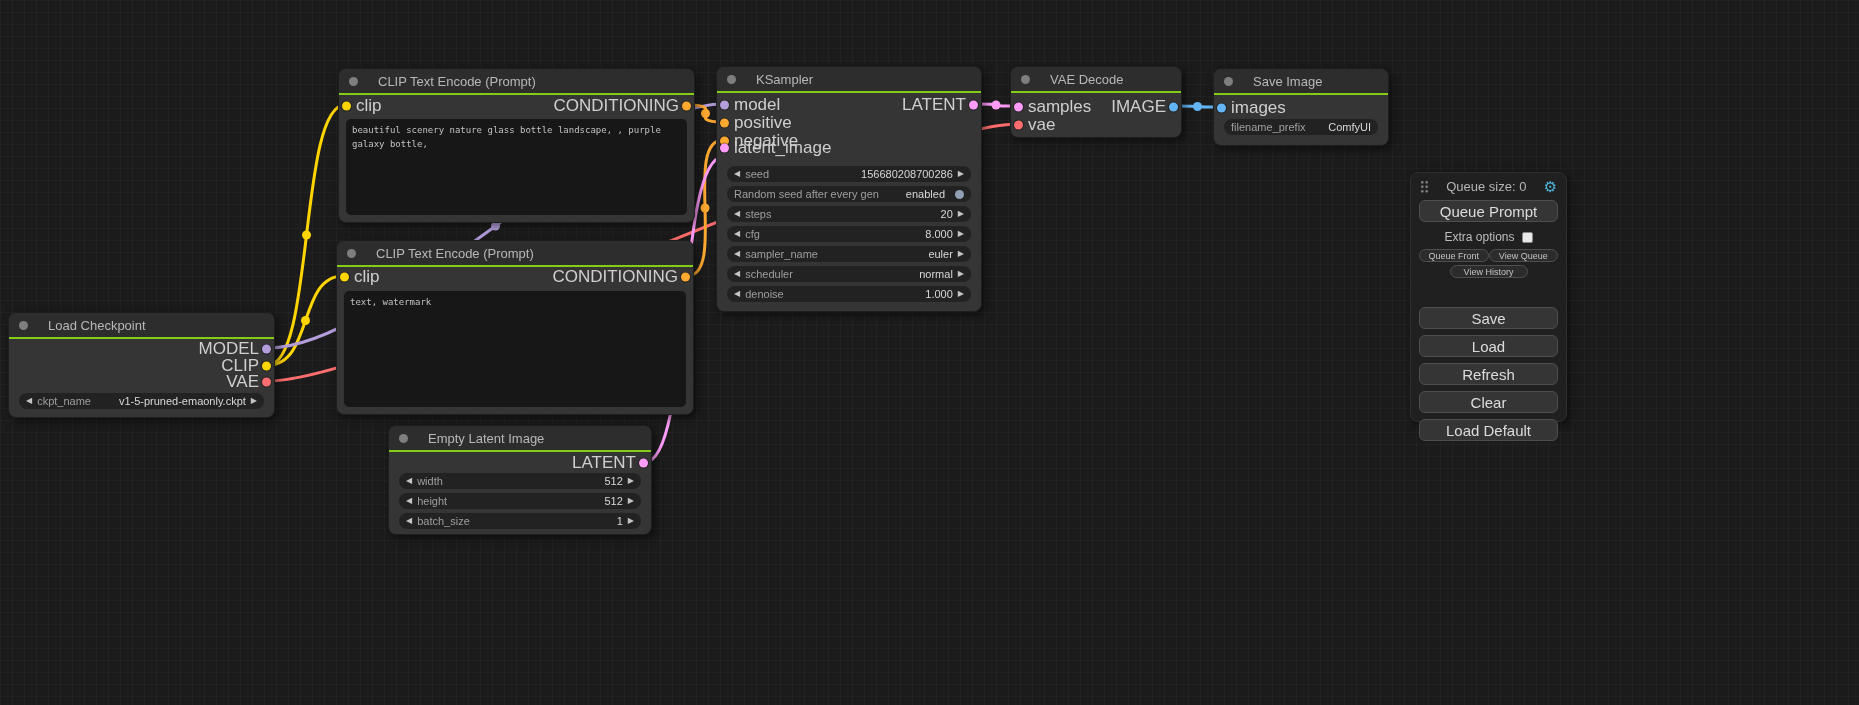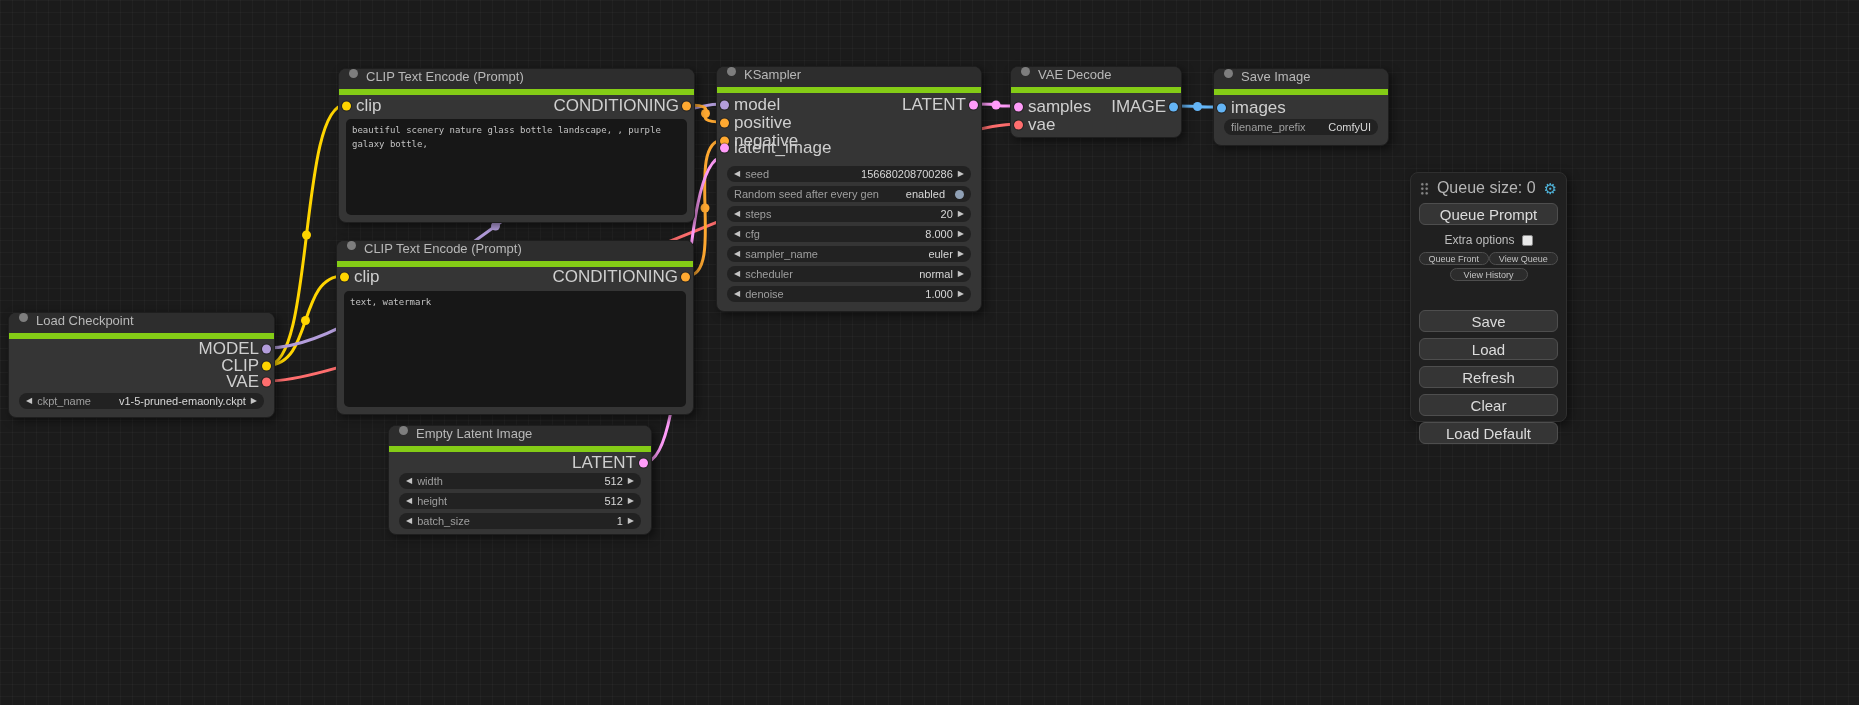--- a/index.html
+++ b/index.html
@@ -15,22 +15,22 @@
     background-size:12px 12px;
   }
   #wires { position:absolute; left:0; top:0; width:1859px; height:705px; }
 
   .node {
     position:absolute; background:#353535; border:1px solid #1e1e1e;
     border-radius:8px; box-shadow:3px 3px 9px rgba(0,0,0,0.5);
   }
   .node-title {
     height:26px; background:#2d2d2d; border-radius:7px 7px 0 0;
-    display:flex; align-items:flex-start; gap:8px; padding:0 10px;
-    border-bottom:6px solid #84cc16;
+    display:flex; align-items:center; gap:20px; padding:0 10px;
+    border-bottom:2px solid #84cc16;
   }
   .collapse-dot { width:9px; height:9px; border-radius:50%; background:#7e7e7e; flex:0 0 auto; }
   .title-text { font-size:13px; color:#b8b8b8; white-space:nowrap; }
 
   .slot { position:absolute; left:0; right:0; height:16px; display:flex; align-items:center; font-size:17px; color:#cfcfcf; }
   .slot.in  { padding-left:17px; justify-content:flex-start; }
   .slot.out { padding-right:15px; justify-content:flex-end; }
   .port { position:absolute; width:9px; height:9px; border-radius:50%; top:50%; transform:translateY(-50%); box-shadow:0 0 0 1px rgba(0,0,0,0.35); }
   .slot.in  .port { left:3px; }
   .slot.out .port { right:3px; }
@@ -57,21 +57,21 @@
     background:#202020; border:1px solid #2f2f2f; border-radius:8px;
     box-shadow:3px 3px 10px rgba(0,0,0,0.5); z-index:20;
     display:flex; flex-direction:column; color:#c0c0c0;
   }
   .qp-header { display:flex; align-items:center; padding:6px 9px 3px; }
   .drag-handle {
     width:9px; height:13px; flex:0 0 auto;
     background-image:radial-gradient(#8a8a8a 1px, transparent 1.4px);
     background-size:4.5px 4.5px; background-position:0 0;
   }
-  .qp-title { flex:1; text-align:center; font-size:16px; color:#b5b5b5; }
+  .qp-title { flex:1; text-align:center; font-size:13px; color:#b5b5b5; }
   .gear { font-size:15px; line-height:1; flex:0 0 auto; cursor:pointer; }
 
   .btn-big {
     margin:3px 8px 3px; height:22px; flex:0 0 auto;
     background:#353535; border:1px solid #4e4e4e; border-radius:6px;
     color:#dcdcdc; font-size:15px; display:flex; align-items:center; justify-content:center;
     cursor:pointer;
   }
   .btn-big.gap-top { margin-top:28px; }
   .extra-row { display:flex; align-items:center; justify-content:center; gap:7px; margin-top:5px; font-size:12px; color:#bdbdbd; }

